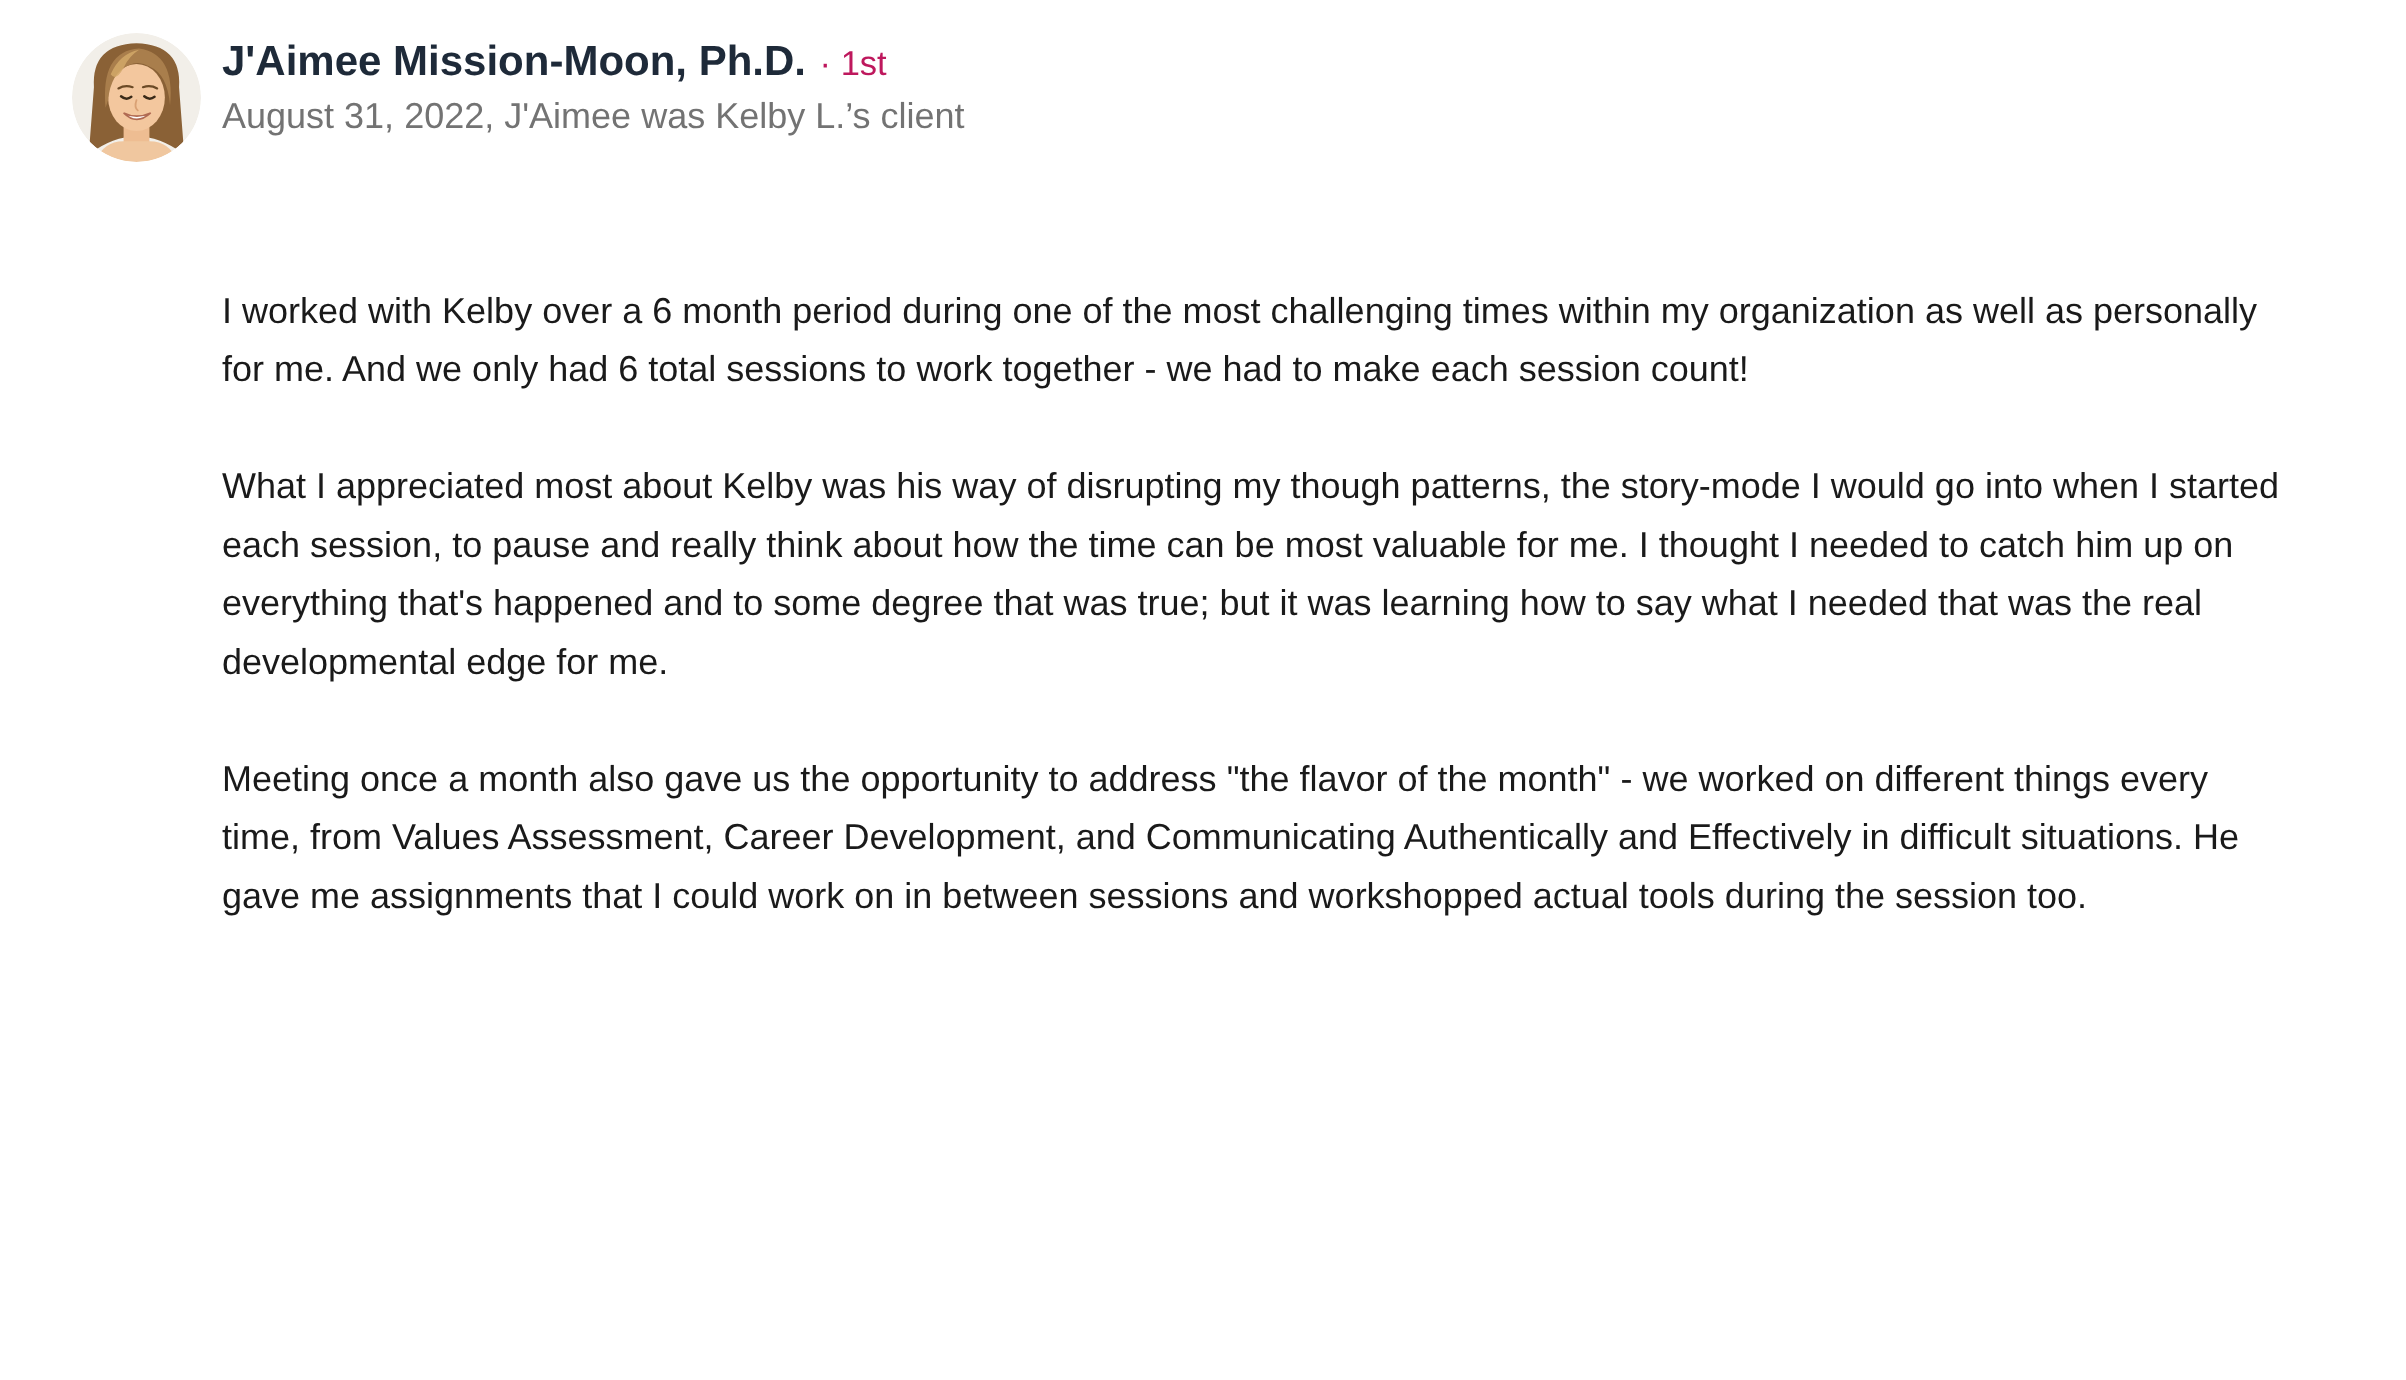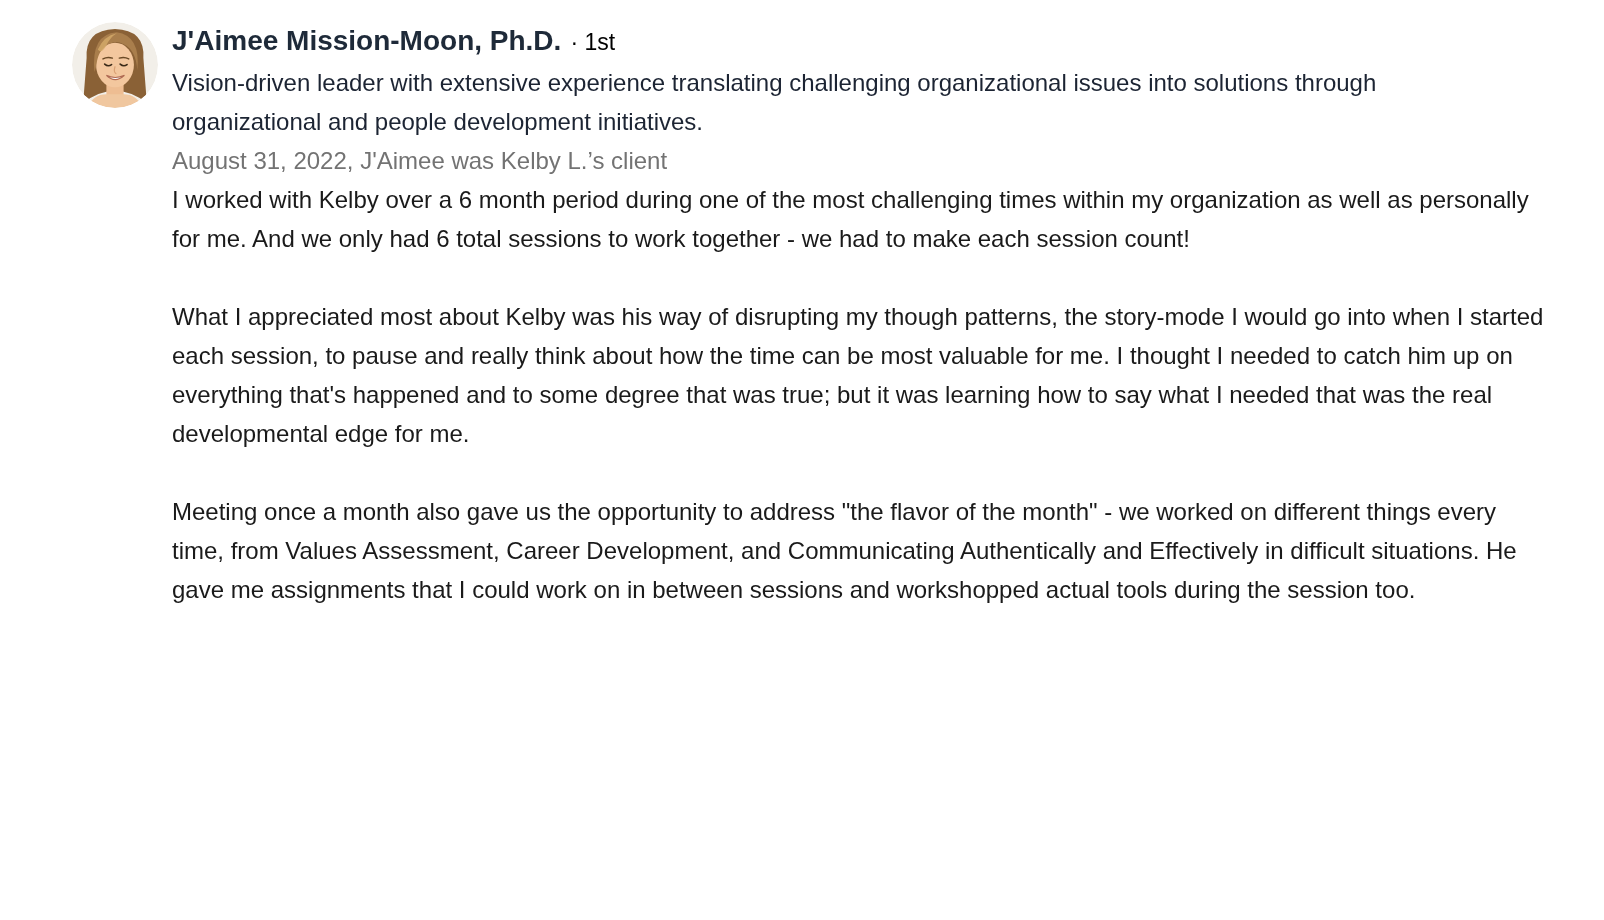--- a/index.html
+++ b/index.html
@@ -5,21 +5,21 @@
   * { margin: 0; padding: 0; box-sizing: border-box; }
   html, body { background: #ffffff; }
   body {
     width: 1604px;
     min-height: 920px;
     font-family: "Liberation Sans", "DejaVu Sans", sans-serif;
     color: #1a1a1a;
     overflow: hidden;
   }
   .card {
-    padding: 18px 45px 40px 72px;
+    padding: 18px 45px 40px 48px;
   }
   .header {
     display: flex;
     align-items: flex-start;
   }
   .avatar {
     width: 86px;
     height: 86px;
     border-radius: 50%;
     overflow: hidden;
@@ -40,37 +40,38 @@
   .name {
     font-size: 28px;
     font-weight: 700;
     color: #1e2a39;
     line-height: 34px;
     cursor: pointer;
   }
   .degree {
     font-size: 23px;
     font-weight: 400;
-    color: #000000;
+    color: #be185d;
     margin-left: 9px;
     text-align: center;
   }
   .headline {
     font-size: 24px;
     line-height: 39px;
     color: #1c2433;
     margin-top: 5px;
     max-width: 1290px;
   }
   .meta {
     font-size: 24px;
     line-height: 39px;
     color: #737373;
   }
   .review-body {
+    margin-top: 80px;
     margin-left: 100px;
     max-width: 1380px;
   }
   .review-body p {
     font-size: 24px;
     line-height: 39px;
     color: #1a1a1a;
     margin: 0 0 39px 0;
   }
   .review-body p:last-child { margin-bottom: 0; }
@@ -102,21 +103,20 @@
           <path d="M50 52 q-2 6 1 8" stroke="#d9a174" stroke-width="1.4" fill="none" stroke-linecap="round"></path>
           <path d="M40 62 Q50 72 61 62 Q50 67 40 62 Z" fill="#ffffff" stroke="#b06a52" stroke-width="1.3"></path>
         </g>
       </svg>
     </div>
     <div class="header-text">
       <div class="name-row">
         <span class="name">J'Aimee Mission-Moon, Ph.D.</span>
         <span class="degree">· 1st</span>
       </div>
-      <div class="headline">Vision-driven leader with extensive experience translating challenging organizational issues into solutions through organizational and people development initiatives.</div>
       <div class="meta">August 31, 2022, J'Aimee was Kelby L.’s client</div>
     </div>
   </div>
 
   <div class="review-body">
     <p>I worked with Kelby over a 6 month period during one of the most challenging times within my organization as well as personally for me. And we only had 6 total sessions to work together - we had to make each session count!</p>
     <p>What I appreciated most about Kelby was his way of disrupting my though patterns, the story-mode I would go into when I started each session, to pause and really think about how the time can be most valuable for me. I thought I needed to catch him up on everything that's happened and to some degree that was true; but it was learning how to say what I needed that was the real developmental edge for me.</p>
     <p>Meeting once a month also gave us the opportunity to address "the flavor of the month" - we worked on different things every time, from Values Assessment, Career Development, and Communicating Authentically and Effectively in difficult situations. He gave me assignments that I could work on in between sessions and workshopped actual tools during the session too.</p>
   </div>
 </div>

